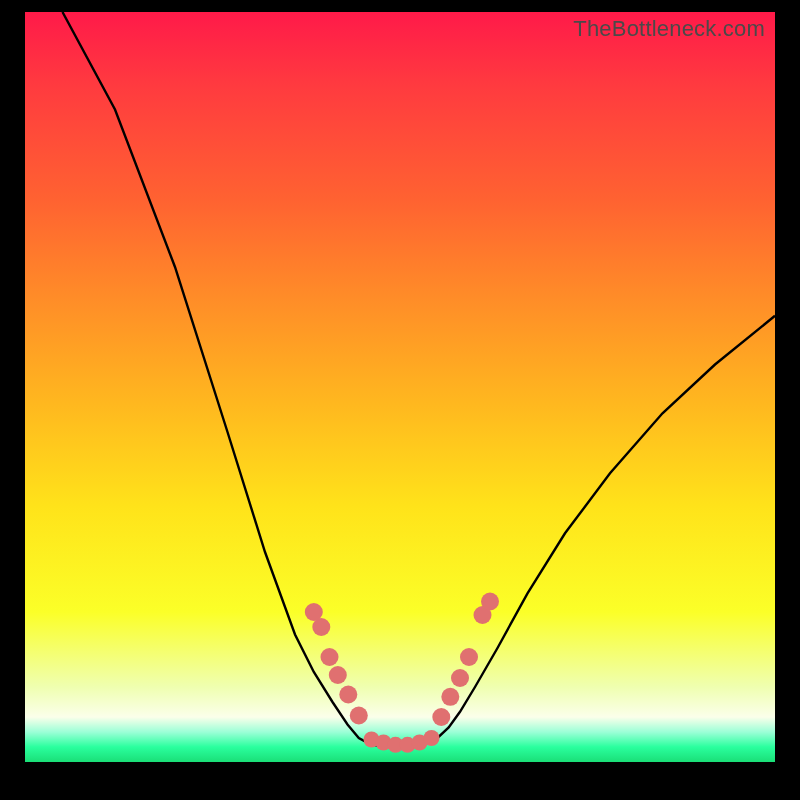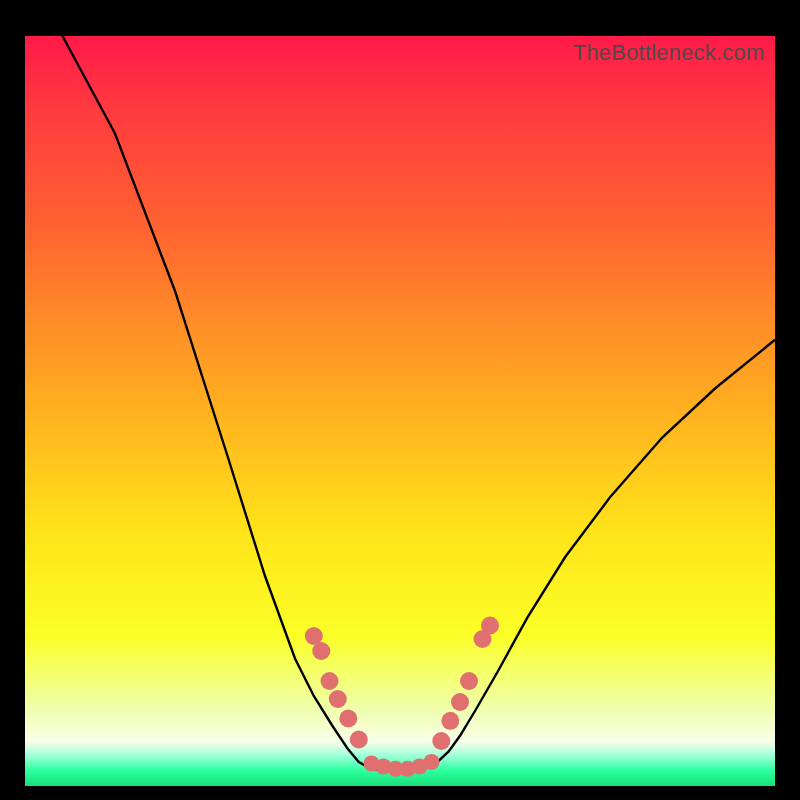--- a/index.html
+++ b/index.html
@@ -13,21 +13,21 @@
   }
   .frame {
     position: relative;
     width: 800px;
     height: 800px;
     background: #000;
   }
   .plot-area {
     position: absolute;
     left: 25px;
-    top: 36px;
+    top: 12px;
     width: 750px;
     height: 750px;
     background: linear-gradient(to bottom,
       #ff1a49 0%,
       #ff3b3f 10%,
       #ff6231 25%,
       #ff8c28 38%,
       #ffb71f 52%,
       #ffe31a 66%,
       #fbff28 80%,

